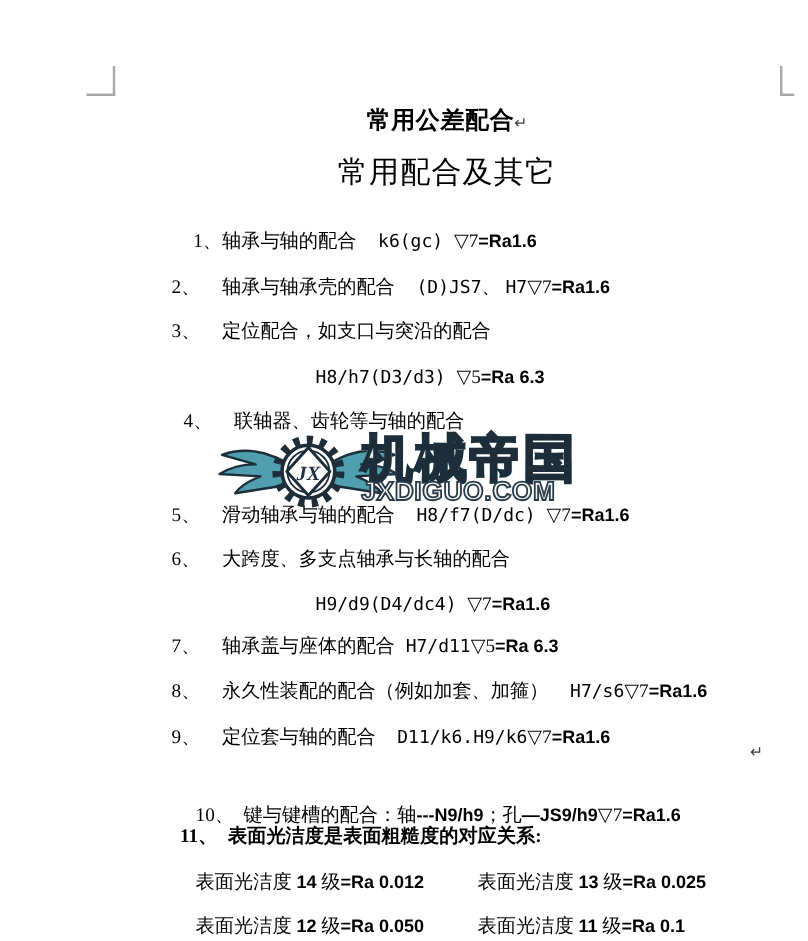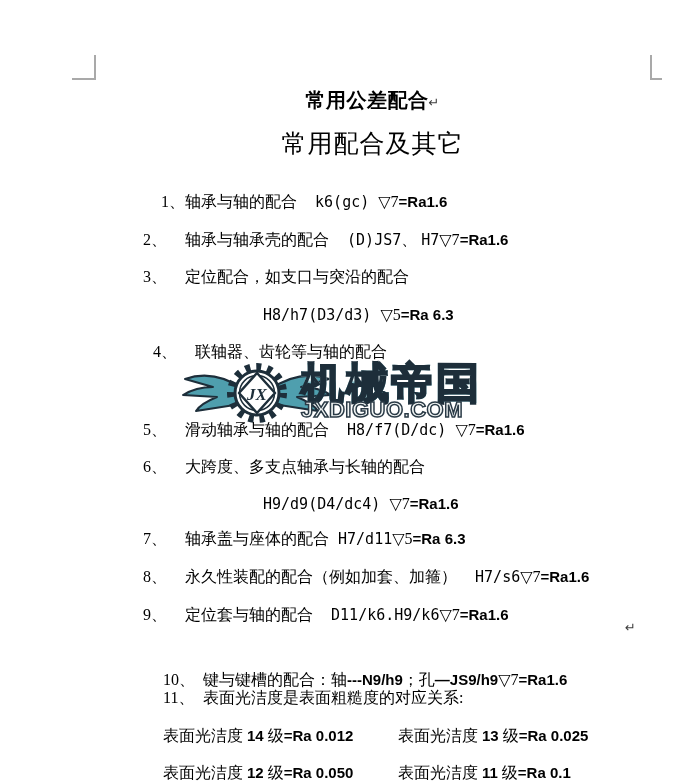--- a/index.html
+++ b/index.html
@@ -62,21 +62,21 @@
       <div class="item" style="top: 267px; left: 143px;"><span class="num seg-cn" style="width: 42px;">3、</span><span class="seg-cn">定位配合，如支口与突沿的配合</span></div>
       <div class="item" style="top: 305px; left: 263px;"><span class="seg-mono">H8/h7(D3/d3) </span><span class="seg-cn">▽5</span><span class="seg-sans">=Ra 6.3</span></div>
       <div class="item" style="top: 342px; left: 153px;"><span class="num seg-cn" style="width: 42px;">4、</span><span class="seg-cn">联轴器、齿轮等与轴的配合</span></div>
       <div class="item" style="top: 420px; left: 143px;"><span class="num seg-cn" style="width: 42px;">5、</span><span class="seg-cn">滑动轴承与轴的配合</span><span class="seg-mono">  H8/f7(D/dc) </span><span class="seg-cn">▽7</span><span class="seg-sans">=Ra1.6</span></div>
       <div class="item" style="top: 457px; left: 143px;"><span class="num seg-cn" style="width: 42px;">6、</span><span class="seg-cn">大跨度、多支点轴承与长轴的配合</span></div>
       <div class="item" style="top: 494px; left: 263px;"><span class="seg-mono">H9/d9(D4/dc4) </span><span class="seg-cn">▽7</span><span class="seg-sans">=Ra1.6</span></div>
       <div class="item" style="top: 529px; left: 143px;"><span class="num seg-cn" style="width: 42px;">7、</span><span class="seg-cn">轴承盖与座体的配合</span><span class="seg-mono"> H7/d11</span><span class="seg-cn">▽5</span><span class="seg-sans">=Ra 6.3</span></div>
       <div class="item" style="top: 567px; left: 143px;"><span class="num seg-cn" style="width: 42px;">8、</span><span class="seg-cn">永久性装配的配合（例如加套、加箍）</span><span class="seg-mono">  H7/s6</span><span class="seg-cn">▽7</span><span class="seg-sans">=Ra1.6</span></div>
       <div class="item" style="top: 605px; left: 143px;"><span class="num seg-cn" style="width: 42px;">9、</span><span class="seg-cn">定位套与轴的配合</span><span class="seg-mono">  D11/k6.H9/k6</span><span class="seg-cn">▽7</span><span class="seg-sans">=Ra1.6</span></div>
       <div class="item" style="top: 650px; left: 163px; margin-top: 20px;"><span class="num seg-cn" style="width: 40px;">10、</span><span class="seg-cn">键与键槽的配合：轴</span><span class="seg-sans">---N9/h9</span><span class="seg-cn">；孔</span><span class="seg-sans">—JS9/h9</span><span class="seg-cn">▽7</span><span class="seg-sans">=Ra1.6</span></div>
-      <div class="item" style="top: 688px; left: 163px;"><span class="num seg-cn" style="width: 40px;">11、</span><span class="seg-cn">表面光洁度是表面粗糙度的对应关系:</span></div>
+      <div class="item" style="top: 688px; left: 150px; font-weight: bold;"><span class="num seg-cn" style="width: 40px;">11、</span><span class="seg-cn">表面光洁度是表面粗糙度的对应关系:</span></div>
     </div>
   <div id="rows">
       <div class="item row" style="top: 726px; left: 163px;"><span class="col1"><span class="seg-cn">表面光洁度 </span><span class="seg-sans">14</span><span class="seg-cn"> 级</span><span class="seg-sans">=Ra 0.012</span></span><span class="col2"><span class="seg-cn">表面光洁度 </span><span class="seg-sans">13</span><span class="seg-cn"> 级</span><span class="seg-sans">=Ra 0.025</span></span></div>
       <div class="item row" style="top: 763px; left: 163px;"><span class="col1"><span class="seg-cn">表面光洁度 </span><span class="seg-sans">12</span><span class="seg-cn"> 级</span><span class="seg-sans">=Ra 0.050</span></span><span class="col2"><span class="seg-cn">表面光洁度 </span><span class="seg-sans">11</span><span class="seg-cn"> 级</span><span class="seg-sans">=Ra 0.1</span></span></div>
     </div>
 
   <span class="pmark standalone">↵</span>
 
   <div class="watermark">
     <svg class="wm-logo" width="152" height="72" viewBox="0 0 152 72">

